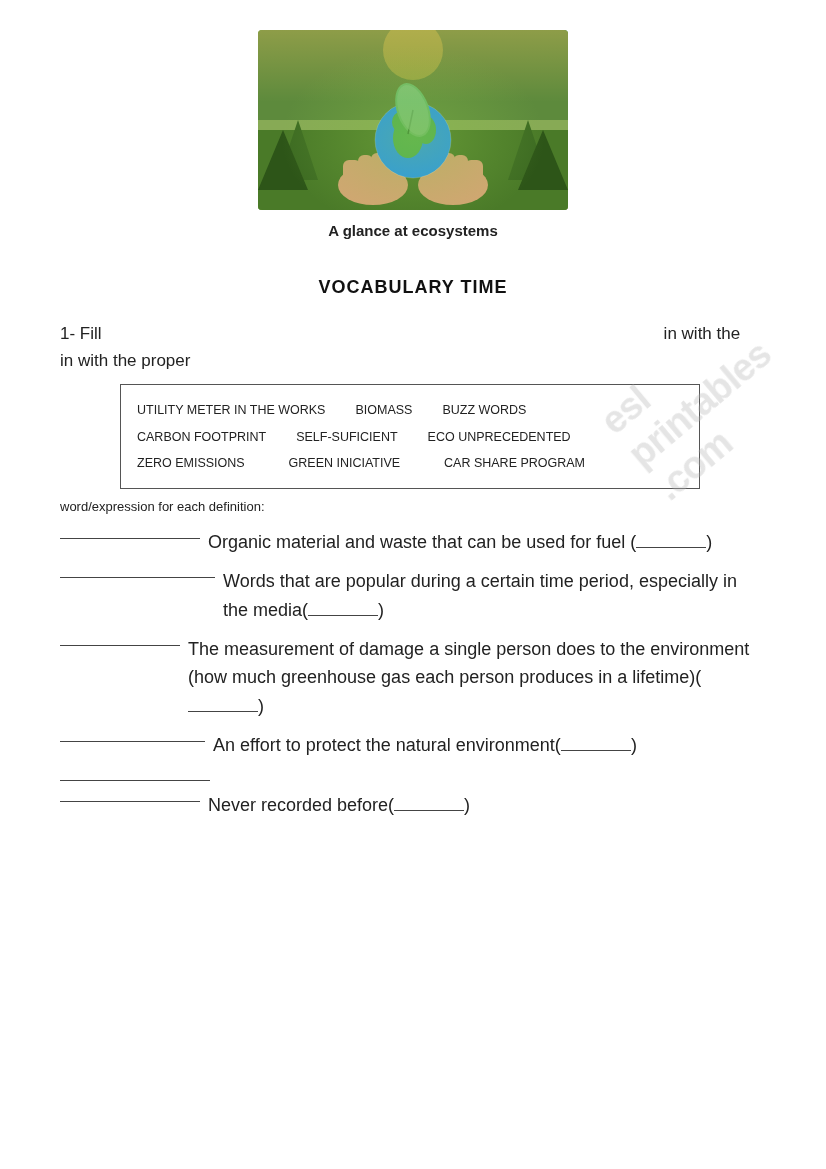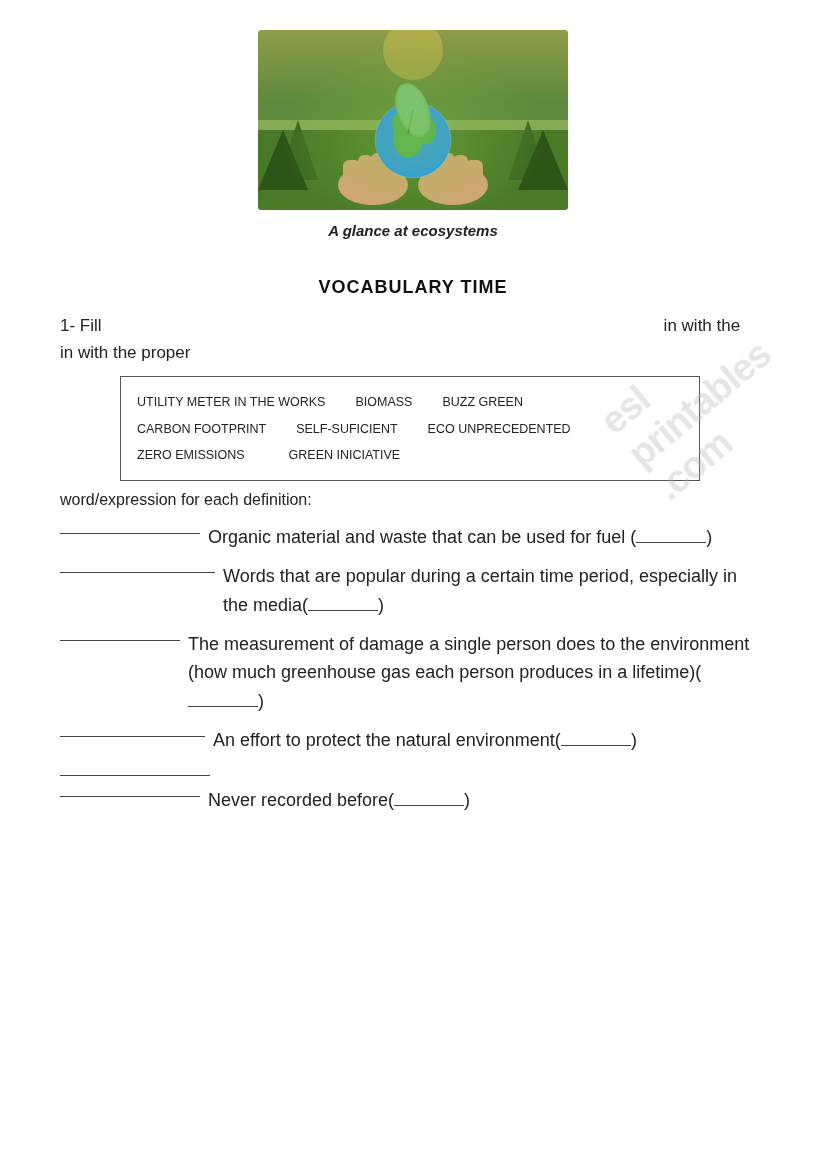--- a/index.html
+++ b/index.html
@@ -41,32 +41,31 @@
 
     
     .hero-svg {
       width: 100%;
       height: 100%;
     }
 
     .subtitle {
       font-size: 15px;
       font-weight: bold;
-      font-style: italic;
       text-align: center;
       margin-bottom: 20px;
       color: #222;
     }
 
     .vocab-title {
       font-size: 18px;
       font-weight: bold;
       text-align: center;
       letter-spacing: 1px;
-      margin-bottom: 14px;
+      margin-bottom: 22px;
       color: #111;
     }
 
     .instruction {
       font-size: 17px;
       margin-bottom: 10px;
       line-height: 1.6;
       color: #222;
     }
 
@@ -87,21 +86,21 @@
     }
 
     .word-item {
       font-size: 12.5px;
       font-weight: normal;
       color: #222;
     }
 
     .word-after {
       margin-top: 0;
-      font-size: 16px;
+      font-size: 13px;
       color: #222;
     }
 
     .definitions-section {
       margin-top: 14px;
     }
 
     .definition-item {
       display: flex;
       align-items: flex-start;
@@ -196,30 +195,31 @@
 <div class="instruction">
   <span>1-  Fill</span>&nbsp;&nbsp;&nbsp;&nbsp;&nbsp;&nbsp;&nbsp;&nbsp;&nbsp;&nbsp;&nbsp;&nbsp;&nbsp;&nbsp;&nbsp;&nbsp;&nbsp;&nbsp;&nbsp;&nbsp;&nbsp;&nbsp;&nbsp;&nbsp;&nbsp;&nbsp;&nbsp;&nbsp;&nbsp;&nbsp;&nbsp;&nbsp;&nbsp;&nbsp;&nbsp;&nbsp;&nbsp;&nbsp;&nbsp;&nbsp;&nbsp;&nbsp;&nbsp;&nbsp;&nbsp;&nbsp;&nbsp;&nbsp;&nbsp;&nbsp;&nbsp;&nbsp;&nbsp;&nbsp;&nbsp;&nbsp;&nbsp;&nbsp;&nbsp;&nbsp;&nbsp;&nbsp;&nbsp;&nbsp;&nbsp;&nbsp;&nbsp;&nbsp;&nbsp;&nbsp;&nbsp;&nbsp;&nbsp;&nbsp;&nbsp;&nbsp;&nbsp;&nbsp;&nbsp;&nbsp;&nbsp;&nbsp;&nbsp;&nbsp;&nbsp;&nbsp;&nbsp;&nbsp;&nbsp;&nbsp;&nbsp;&nbsp;&nbsp;&nbsp;&nbsp;&nbsp;&nbsp;&nbsp;&nbsp;&nbsp;&nbsp;&nbsp;&nbsp;&nbsp;&nbsp;&nbsp;&nbsp;&nbsp;&nbsp;&nbsp;&nbsp;&nbsp;&nbsp;&nbsp;&nbsp;&nbsp;&nbsp;&nbsp;&nbsp;in with the
   <br>
   <span>in with the proper</span>
 </div>
 
 <div class="word-box">
   <div class="word-box-row">
     <span class="word-item">UTILITY METER IN THE WORKS</span>
     <span class="word-item">BIOMASS</span>
-    <span class="word-item">BUZZ GREEN</span>
+    <span class="word-item">BUZZ WORDS</span>
   </div>
   <div class="word-box-row">
     <span class="word-item">CARBON FOOTPRINT</span>
     <span class="word-item">SELF-SUFICIENT</span>
     <span class="word-item">ECO UNPRECEDENTED</span>
   </div>
   <div class="word-box-row">
     <span class="word-item">ZERO EMISSIONS</span>
     <span class="word-item">&nbsp;&nbsp;&nbsp;&nbsp;GREEN INICIATIVE</span>
+    <span class="word-item">&nbsp;&nbsp;&nbsp;&nbsp;CAR SHARE PROGRAM</span>
   </div>
 </div>
 
 <div class="word-after">word/expression for each definition:</div>
 
 <div class="definitions-section">
 
   <div class="definition-item">
     <span class="blank-line" style="width:140px"></span>
     <span class="def-text">Organic material and waste that can be used for fuel  (<span class="bracket-blank"></span>)</span>

